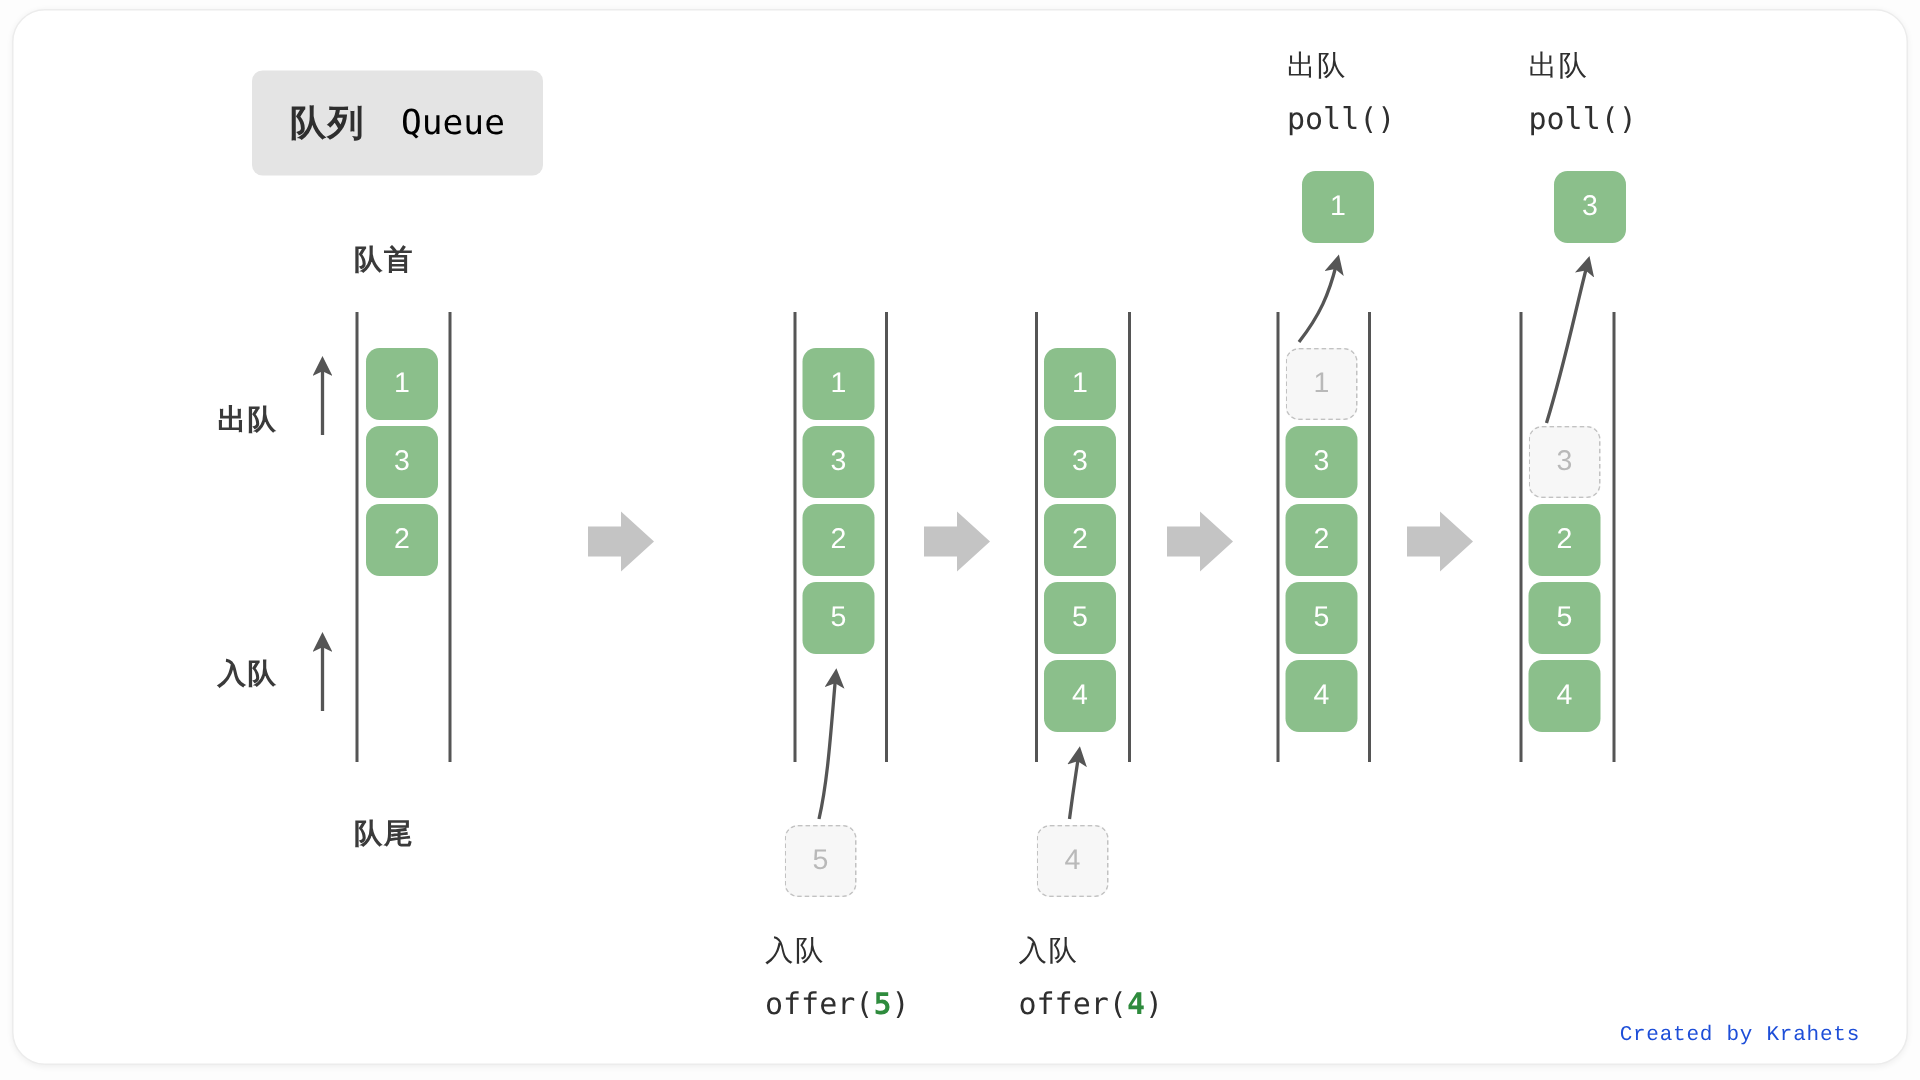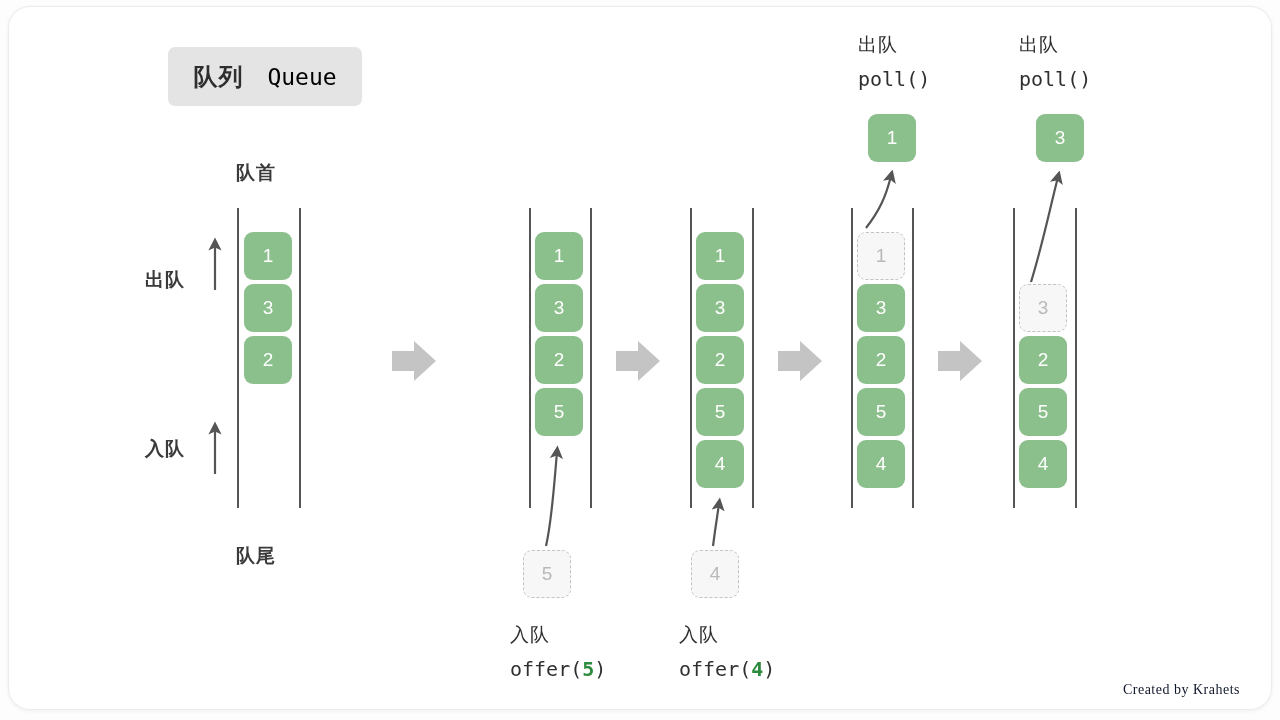--- a/index.html
+++ b/index.html
@@ -31,21 +31,21 @@
     box-shadow: 0 1px 4px rgba(0,0,0,0.06);
     box-sizing: border-box;
   }
 
   
   .title-badge {
     position: absolute;
     left: 168px;
     top: 47px;
     width: 194px;
-    height: 59px;
+    height: 70px;
     background: #e4e4e4;
     border-radius: 7px;
     display: flex;
     align-items: center;
     justify-content: center;
     gap: 24px;
   }
   .title-cn {
     font-size: 24px;
     font-weight: bold;
@@ -122,23 +122,23 @@
   .op-label .arg {
     color: #2e8b3d;
     font-weight: bold;
   }
 
   
   .watermark {
     position: absolute;
     right: 40px;
     bottom: 22px;
-    font-family: Liberation Serif, serif;
+    font-family: Liberation Mono, monospace;
     font-size: 14px;
-    color: #0f172a;
+    color: #1d4ed8;
     letter-spacing: 0.5px;
   }
 
   svg.overlay {
     position: absolute;
     left: 0;
     top: 0;
     width: 1280px;
     height: 720px;
     pointer-events: none;

